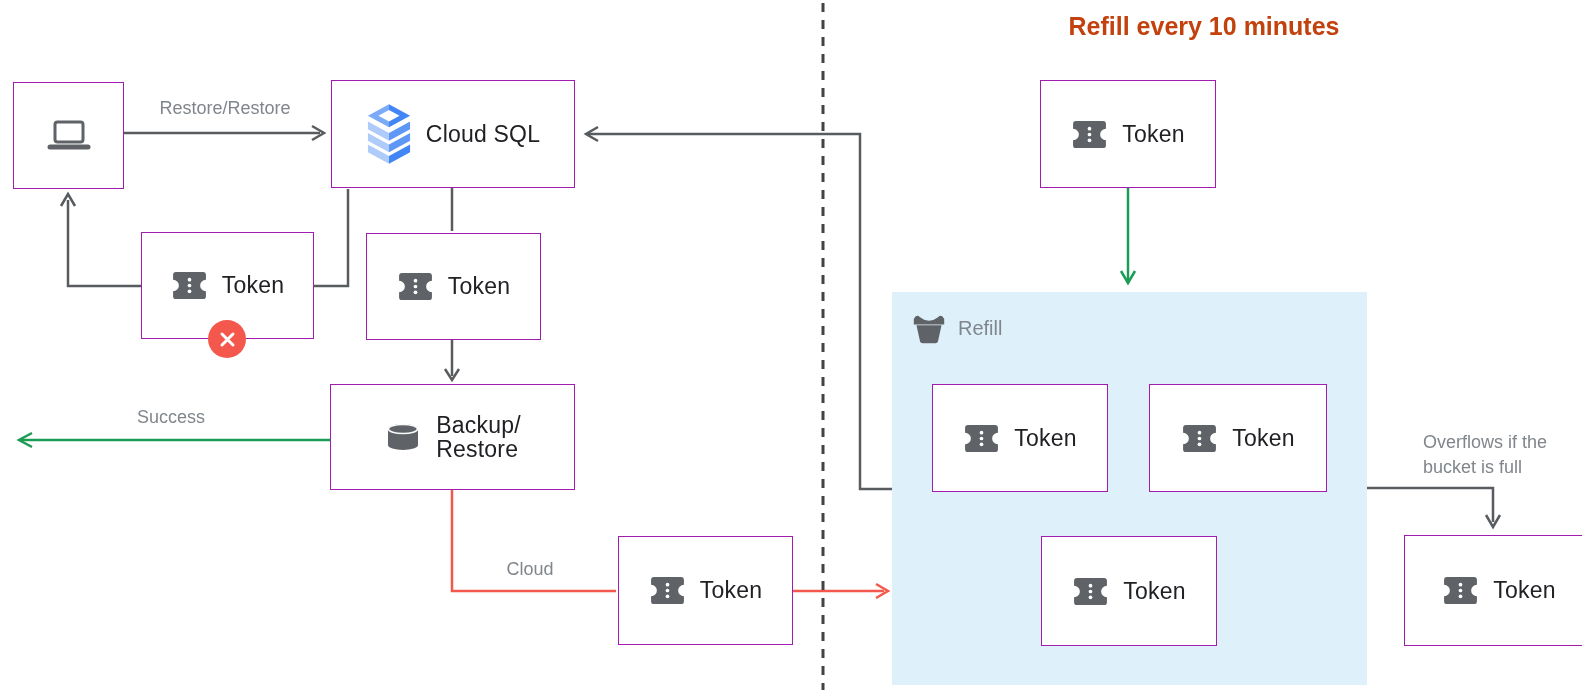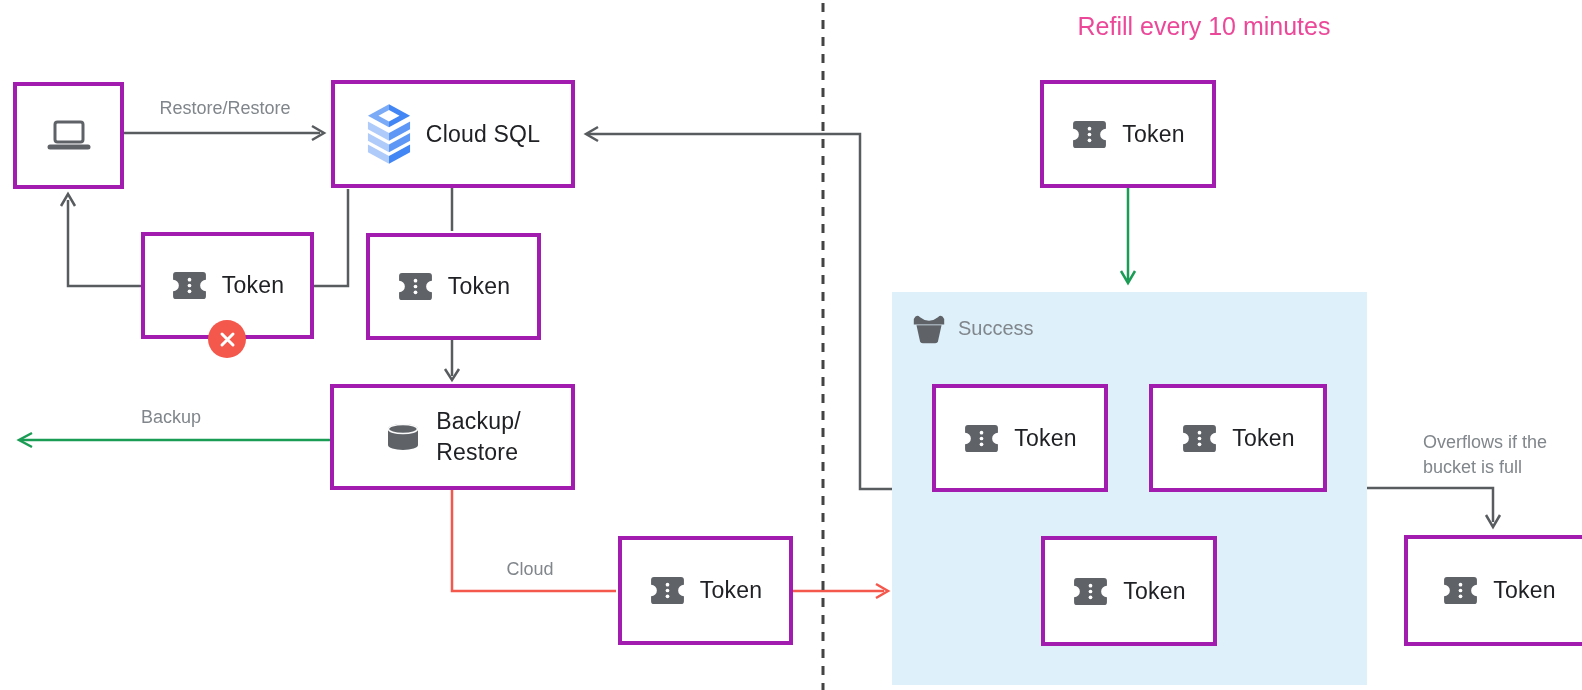--- a/index.html
+++ b/index.html
@@ -1,42 +1,42 @@
 <!DOCTYPE html>
 <html><head>
 <meta charset="utf-8">
 <style>
   html,body{margin:0;padding:0;background:#fff;}
   #canvas{
     position:relative;width:1582px;height:690px;background:#ffffff;
     font-family:"Liberation Sans",sans-serif;overflow:hidden;
   }
   .box{
-    position:absolute;background:#ffffff;border:4px solid #a21caf;
+    position:absolute;background:#ffffff;border:1px solid #a21caf;
     box-sizing:border-box;display:flex;align-items:center;justify-content:center;
     gap:14px;z-index:3;
   }
   .box .node-label{font-size:23px;color:#202124;letter-spacing:0.2px;}
   .multiline{white-space:pre-line;}
   .bucket-area{
     position:absolute;left:892px;top:292px;width:475px;height:393px;
     background:#DEF1FB;z-index:1;
   }
   .bucket-header{
     position:absolute;left:912px;top:312px;display:flex;align-items:center;
     gap:12px;z-index:3;
   }
   .bucket-header .bucket-label{font-size:20px;color:#80868b;}
   .edge-label{
     position:absolute;font-size:18px;color:#80868b;z-index:3;
   }
   .center{text-align:center;}
   .diagram-title{
     position:absolute;left:994px;top:12px;width:420px;text-align:center;
-    font-size:25px;font-weight:400;color:#ec4899;z-index:3;
+    font-size:25px;font-weight:700;color:#c2410c;z-index:3;
   }
   #wires{position:absolute;left:0;top:0;z-index:2;}
   .error-badge{
     position:absolute;left:208px;top:320px;width:38px;height:38px;border-radius:50%;
     background:#F4574C;display:flex;align-items:center;justify-content:center;z-index:4;
   }
   svg{display:block;}
 </style>
 </head>
 <body>
@@ -137,21 +137,21 @@
     <span class="node-label">Token</span>
   </div>
 
   <div class="box" style="left:330px;top:384px;width:245px;height:106px;">
     <span>
       <svg width="38" height="30" viewBox="0 0 38 30">
         <path d="M4,7 a15,5 0 0 1 30,0 v16 a15,5 0 0 1 -30,0 z" fill="#5f6368"></path>
         <ellipse cx="19" cy="7" rx="14.5" ry="4.5" fill="#5f6368" stroke="#fafafa" stroke-width="1.6"></ellipse>
       </svg>
     </span>
-    <span class="node-label multiline" style="text-align:left;line-height:31px;">Backup/
+    <span class="node-label multiline" style="text-align:left;line-height:24px;">Backup/
 Restore</span>
   </div>
 
   <div class="box" style="left:618px;top:536px;width:175px;height:109px;">
     <span>
       <svg width="37" height="29" viewBox="0 0 36 30">
         <path d="M4,1 L32,1 Q35,1 35,4 L35,9 A6,6 0 0 0 35,21 L35,26 Q35,29 32,29 L4,29 Q1,29 1,26 L1,21 A6,6 0 0 0 1,9 L1,4 Q1,1 4,1 Z" fill="#5f6368"></path>
         <circle cx="18" cy="9" r="1.9" fill="#ffffff"></circle>
         <circle cx="18" cy="15" r="1.9" fill="#ffffff"></circle>
         <circle cx="18" cy="21" r="1.9" fill="#ffffff"></circle>
@@ -172,21 +172,21 @@
     <span class="node-label">Token</span>
   </div>
 
   <div class="bucket-header">
     <span>
       <svg width="34" height="32" viewBox="0 0 38 34">
         <path d="M2,7 Q5,1 9,5 Q14,9 19,9 Q24,9 29,5 Q33,1 36,7 L36,13 L2,13 Z" fill="#5f6368"></path>
         <path d="M5,14 L33,14 L29,32 Q28.5,34 26,34 L12,34 Q9.5,34 9,32 Z" fill="#5f6368"></path>
       </svg>
     </span>
-    <span class="bucket-label">Success</span>
+    <span class="bucket-label">Refill</span>
   </div>
 
   <div class="box" style="left:932px;top:384px;width:176px;height:108px;">
     <span>
       <svg width="37" height="29" viewBox="0 0 36 30">
         <path d="M4,1 L32,1 Q35,1 35,4 L35,9 A6,6 0 0 0 35,21 L35,26 Q35,29 32,29 L4,29 Q1,29 1,26 L1,21 A6,6 0 0 0 1,9 L1,4 Q1,1 4,1 Z" fill="#5f6368"></path>
         <circle cx="18" cy="9" r="1.9" fill="#ffffff"></circle>
         <circle cx="18" cy="15" r="1.9" fill="#ffffff"></circle>
         <circle cx="18" cy="21" r="1.9" fill="#ffffff"></circle>
       </svg>
@@ -232,18 +232,18 @@
 
   <div class="error-badge">
     <span>
       <svg width="17" height="17" viewBox="0 0 17 17">
         <path d="M3,3 L14,14 M14,3 L3,14" stroke="#ffffff" stroke-width="3" stroke-linecap="round" fill="none"></path>
       </svg>
     </span>
   </div>
 
   <div class="edge-label center" style="left:115px;top:98px;width:220px;">Restore/Restore</div>
-  <div class="edge-label center" style="left:81px;top:407px;width:180px;">Backup</div>
+  <div class="edge-label center" style="left:81px;top:407px;width:180px;">Success</div>
   <div class="edge-label center" style="left:480px;top:559px;width:100px;">Cloud</div>
   <div class="edge-label multiline" style="left:1423px;top:430px;width:170px;line-height:25px;">Overflows if the
 bucket is full</div>
 
 </div>
 
 </body></html>

